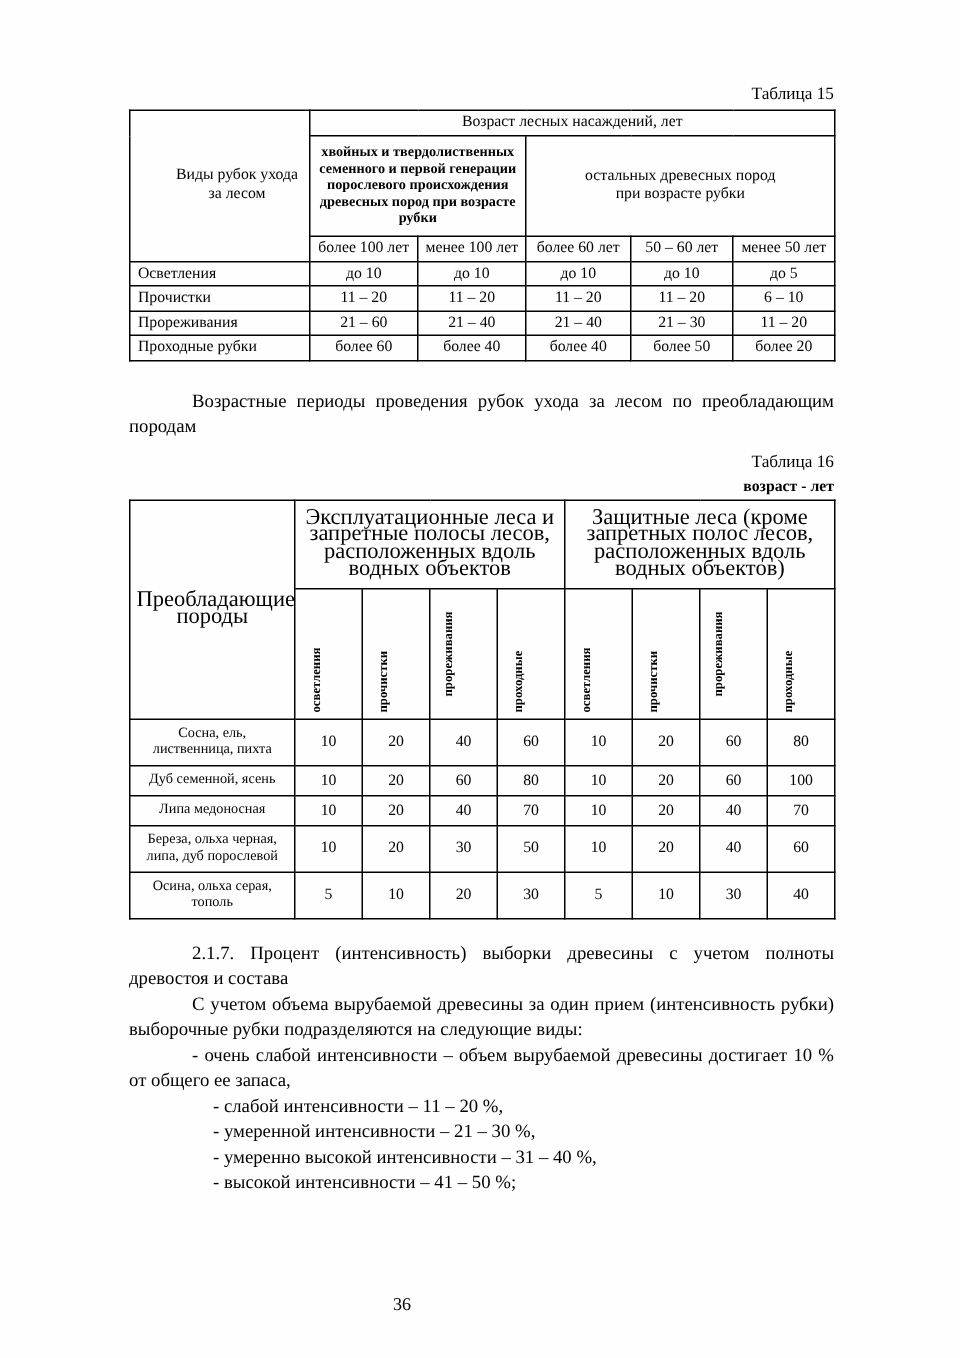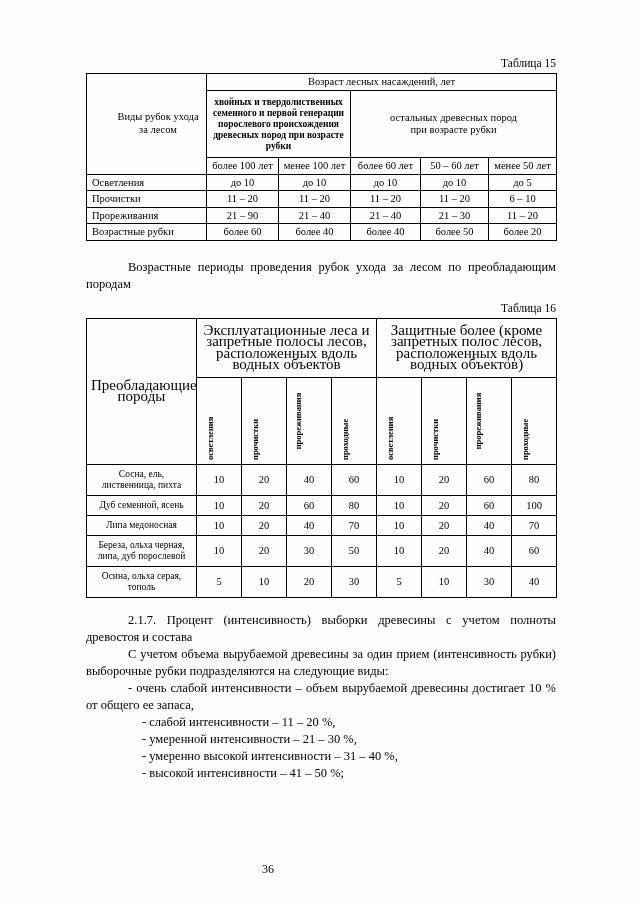--- a/index.html
+++ b/index.html
@@ -190,61 +190,62 @@
         <tr>
           <td class="rowlabel">Прочистки</td>
           <td class="val">11 – 20</td>
           <td class="val">11 – 20</td>
           <td class="val">11 – 20</td>
           <td class="val">11 – 20</td>
           <td class="val">6 – 10</td>
         </tr>
         <tr>
           <td class="rowlabel">Прореживания</td>
-          <td class="val">21 – 90</td>
+          <td class="val">21 – 60</td>
           <td class="val">21 – 40</td>
           <td class="val">21 – 40</td>
           <td class="val">21 – 30</td>
           <td class="val">11 – 20</td>
         </tr>
         <tr>
-          <td class="rowlabel">Возрастные рубки</td>
+          <td class="rowlabel">Проходные рубки</td>
           <td class="val">более 60</td>
           <td class="val">более 40</td>
           <td class="val">более 40</td>
           <td class="val">более 50</td>
           <td class="val">более 20</td>
         </tr>
       </tbody>
     </table>
 
     <div class="spacer-18"></div>
     <p class="para indent justify-full">Возрастные периоды проведения рубок ухода за лесом по преобладающим породам</p>
 
     <div class="spacer-8"></div>
     <div class="caption-right">Таблица 16</div>
+    <div class="caption-sub">возраст - лет</div>
 
     <table class="doc" id="t16">
       <colgroup>
         <col style="width:110px">
         <col style="width:45px">
         <col style="width:45px">
         <col style="width:45px">
         <col style="width:45px">
         <col style="width:45px">
         <col style="width:45px">
         <col style="width:45px">
         <col style="width:45px">
       </colgroup>
       <tbody>
         <tr>
           <td rowspan="2" class="hdr16" style="white-space:pre-line;">Преобладающие
 породы</td>
           <td colspan="4" class="hdr16" style="height:52px;">Эксплуатационные леса и запретные полосы лесов, расположенных вдоль водных объектов</td>
-          <td colspan="4" class="hdr16">Защитные более (кроме запретных полос лесов, расположенных вдоль водных объектов)</td>
+          <td colspan="4" class="hdr16">Защитные леса (кроме запретных полос лесов, расположенных вдоль водных объектов)</td>
         </tr>
         <tr>
           <td class="rot-cell">
             <span class="rot-inner">осветления</span>
           </td>
           <td class="rot-cell">
             <span class="rot-inner">прочистки</span>
           </td>
           <td class="rot-cell">
             <span class="rot-inner two-line">прореживания</span>

